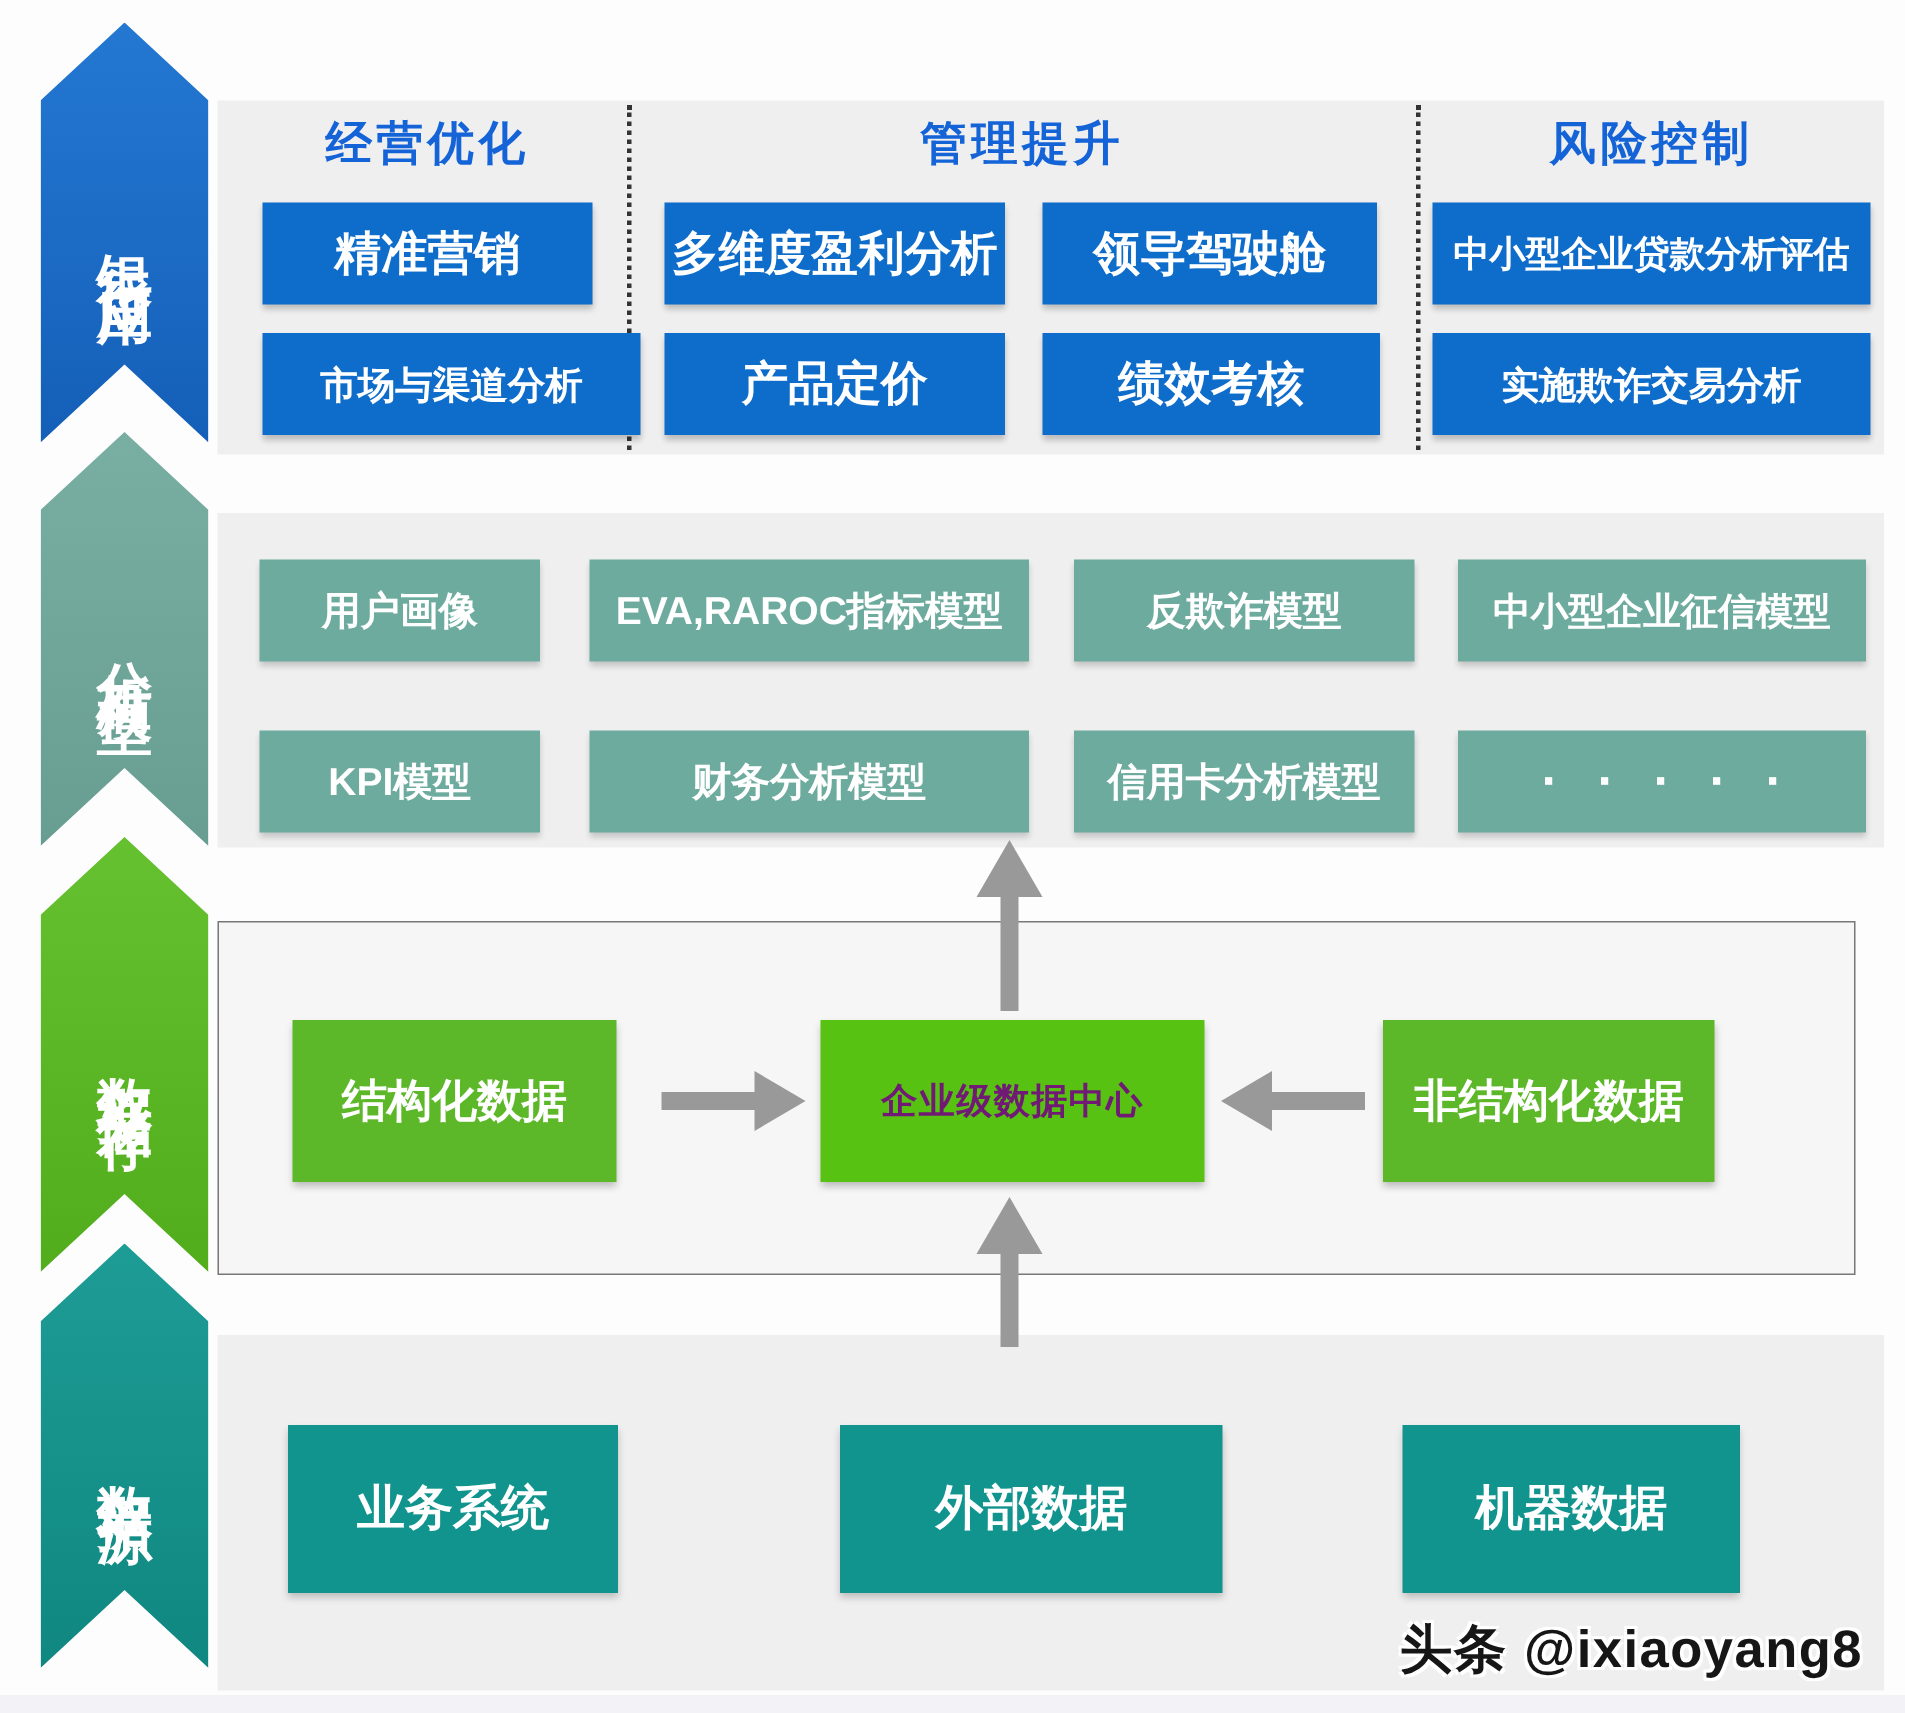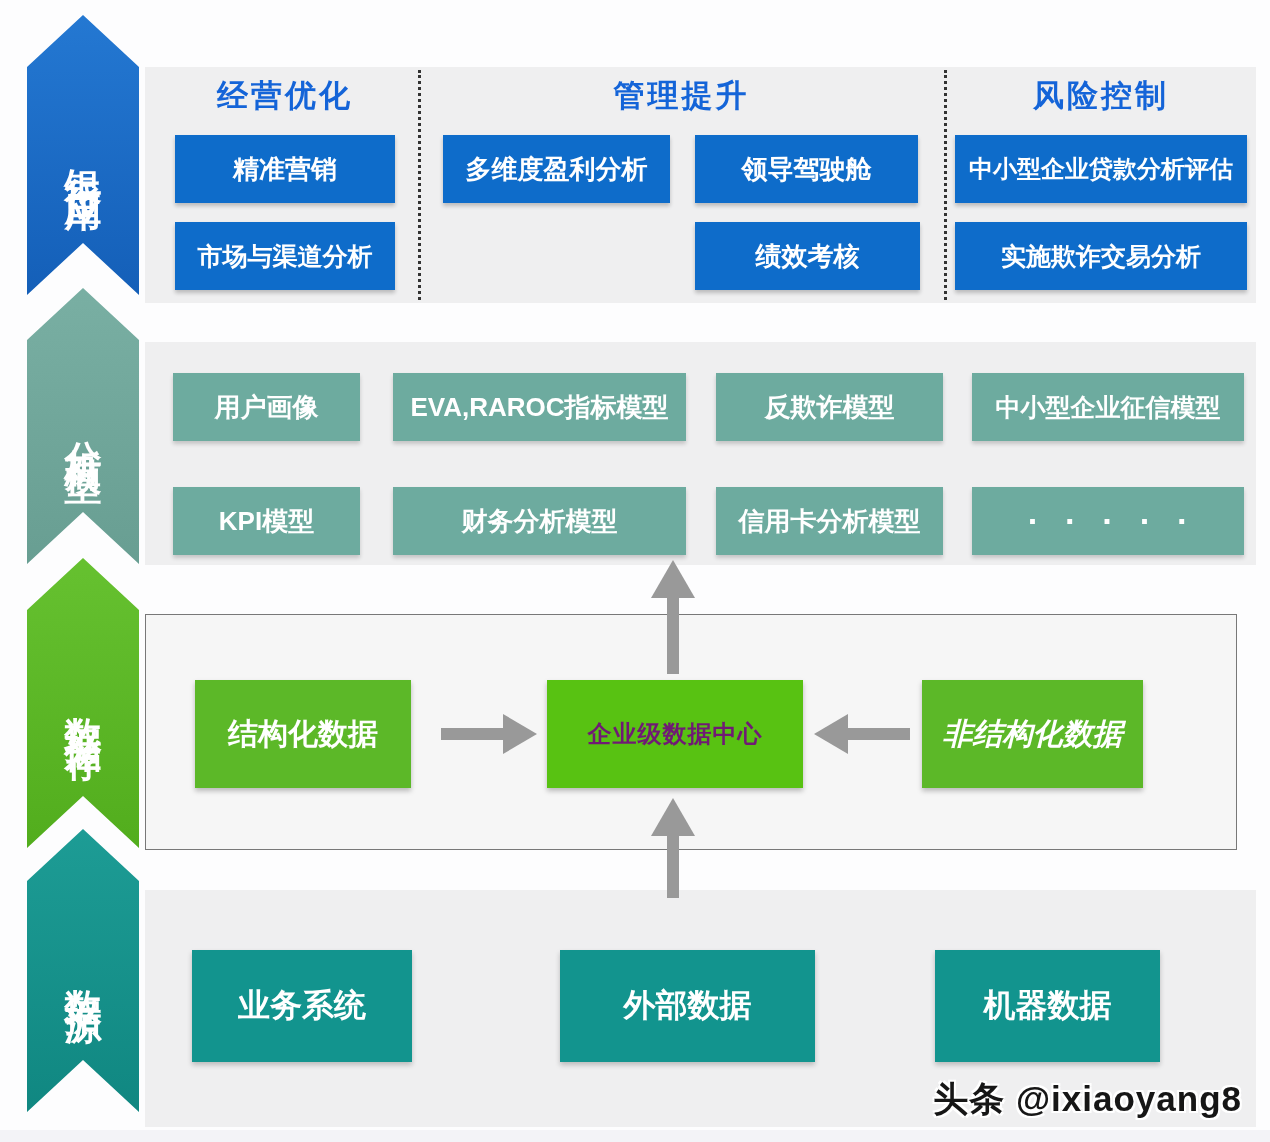--- a/index.html
+++ b/index.html
@@ -30,21 +30,21 @@
   .dl1{left:418px;}
   .dl2{left:944px;}
 
   .colhead{position:absolute;top:78px;height:36px;color:#1464d8;font-weight:bold;
     font-size:31px;letter-spacing:3px;text-align:center;line-height:36px;}
   .ch1{left:175px;width:220px;}
   .ch2{left:443px;width:477px;}
   .ch3{left:955px;width:292px;}
 
   .bluebox{position:absolute;height:68px;background:#0e6cca;color:#fff;font-weight:bold;
-    font-size:26px;display:flex;align-items:center;justify-content:center;
+    font-size:31px;display:flex;align-items:center;justify-content:center;
     box-shadow:0 3px 4px rgba(0,0,0,.22);}
   .tealbox{position:absolute;height:68px;background:#6dab9f;color:#fff;font-weight:bold;
     font-size:26px;display:flex;align-items:center;justify-content:center;
     box-shadow:0 3px 4px rgba(0,0,0,.18);}
   .dots{font-size:34px;letter-spacing:26px;font-weight:bold;padding-left:26px;line-height:0;}
 
   .greenbox{position:absolute;top:680px;height:108px;background:#5cb828;color:#fff;
     font-weight:bold;font-size:30px;display:flex;align-items:center;justify-content:center;
     box-shadow:0 3px 5px rgba(0,0,0,.25);}
   .greenbox.center{background:#58c212;color:#701a75;font-size:24px;letter-spacing:1px;}
@@ -101,24 +101,25 @@
 
   <div class="band b1"></div>
   <div class="dotline dl1"></div>
   <div class="dotline dl2"></div>
 
   <div class="colhead ch1">经营优化</div>
   <div class="colhead ch2">管理提升</div>
   <div class="colhead ch3">风险控制</div>
 
   <div class="bluebox" style="left:175px;top:135px;width:220px;">精准营销</div>
-  <div class="bluebox" style="left:175px;top:222px;width:220px;font-size:25px;">市场与渠道分析</div>
+  <div class="bluebox" style="left:175px;top:222px;width:252px;font-size:25px;">市场与渠道分析</div>
 
   <div class="bluebox" style="left:443px;top:135px;width:227px;">多维度盈利分析</div>
   <div class="bluebox" style="left:695px;top:135px;width:223px;">领导驾驶舱</div>
+  <div class="bluebox" style="left:443px;top:222px;width:227px;">产品定价</div>
   <div class="bluebox" style="left:955px;top:135px;width:292px;font-size:24px;">中小型企业贷款分析评估</div>
 
   <div class="bluebox" style="left:695px;top:222px;width:225px;">绩效考核</div>
   <div class="bluebox" style="left:955px;top:222px;width:292px;font-size:25px;">实施欺诈交易分析</div>
 
   <div class="band b2"></div>
 
   <div class="tealbox" style="left:173px;top:373px;width:187px;">用户画像</div>
   <div class="tealbox" style="left:393px;top:373px;width:293px;">EVA,RAROC指标模型</div>
   <div class="tealbox" style="left:716px;top:373px;width:227px;">反欺诈模型</div>
@@ -128,21 +129,21 @@
   <div class="tealbox" style="left:393px;top:487px;width:293px;">财务分析模型</div>
   <div class="tealbox" style="left:716px;top:487px;width:227px;">信用卡分析模型</div>
   <div class="tealbox" style="left:972px;top:487px;width:272px;">
     <span class="dots">·····</span>
   </div>
 
   <div class="band b3"></div>
 
   <div class="greenbox" style="left:195px;width:216px;">结构化数据</div>
   <div class="greenbox center" style="left:547px;width:256px;">企业级数据中心</div>
-  <div class="greenbox" style="left:922px;width:221px;font-style:italic;">非结构化数据</div>
+  <div class="greenbox" style="left:922px;width:221px;">非结构化数据</div>
 
   <div class="arrow a-right">
     <div class="shaft"></div>
     <div class="tri"></div>
   </div>
   <div class="arrow a-left">
     <div class="shaft"></div>
     <div class="tri"></div>
   </div>
   <div class="arrow a-up1">

